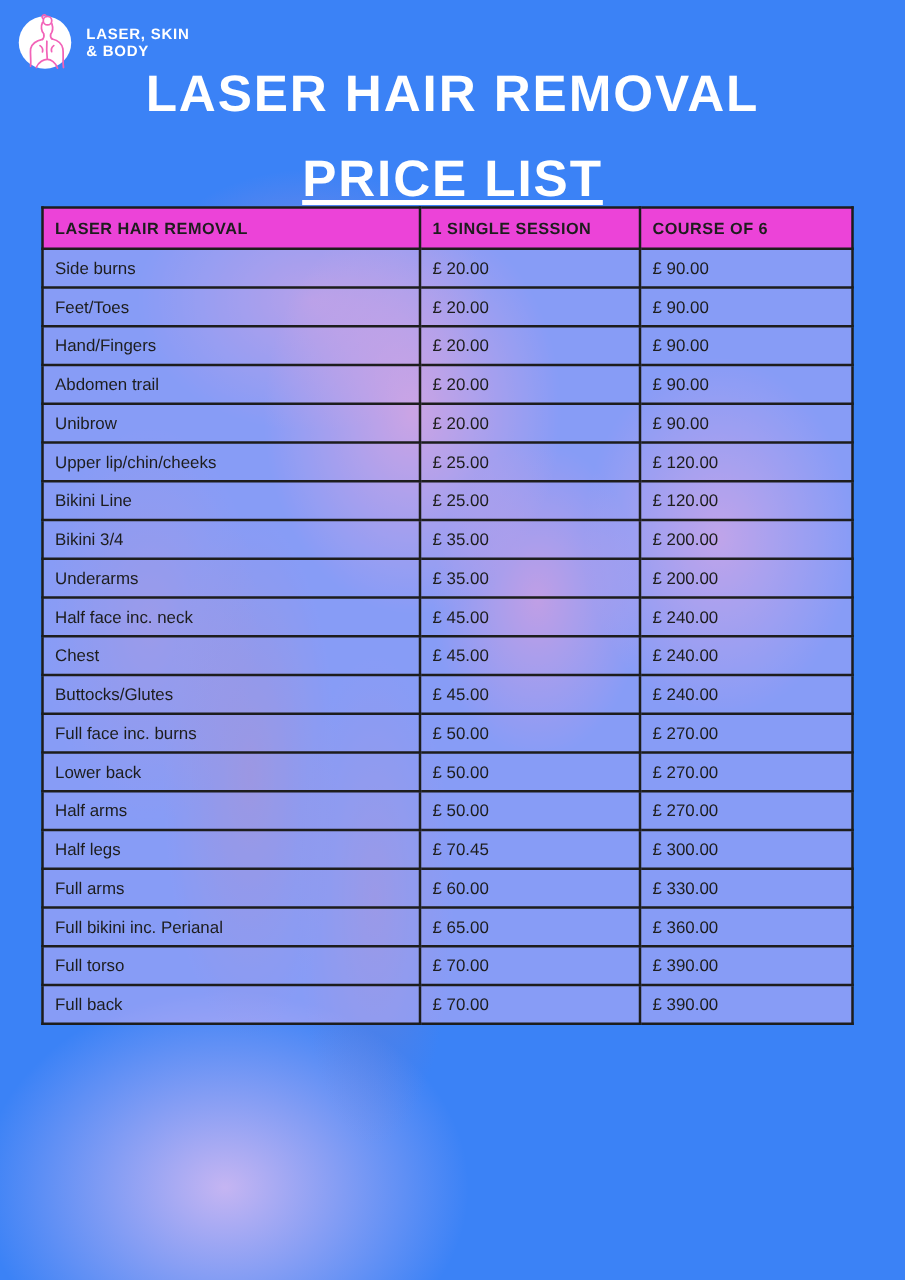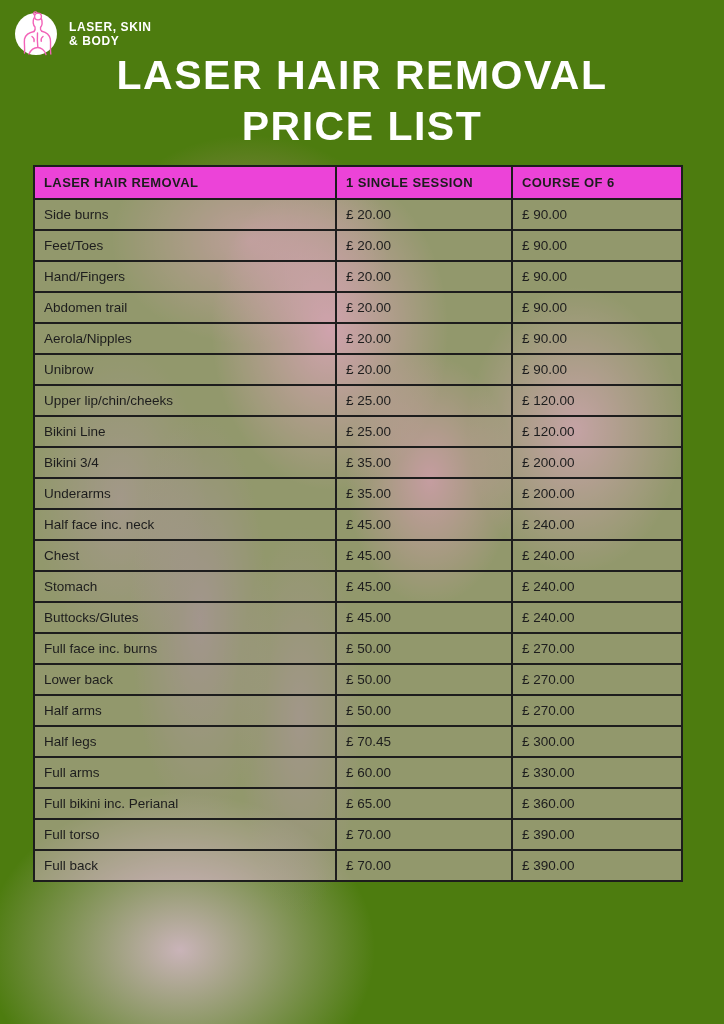--- a/index.html
+++ b/index.html
@@ -3,21 +3,21 @@
 <meta charset="utf-8">
 <style>
   * { margin: 0; padding: 0; box-sizing: border-box; }
   html, body { width: 724px; }
   body { font-family: "Liberation Sans", sans-serif; }
 
   .page {
     position: relative;
     width: 724px;
     height: 1024px;
-    background: #4d7c0f;
+    background: #3b82f6;
     overflow: hidden;
   }
 
   
   .bg-art {
     position: absolute;
     inset: 0;
     background:
       radial-gradient(ellipse 170px 230px at 330px 330px, rgba(248,153,196,0.60) 0%, rgba(248,153,196,0) 70%),
       radial-gradient(ellipse 120px 180px at 430px 480px, rgba(246,140,190,0.50) 0%, rgba(246,140,190,0) 70%),
@@ -53,21 +53,21 @@
     left: 0;
     width: 100%;
     text-align: center;
     color: #ffffff;
   }
   .title-line1, .title-line2 {
     font-weight: bold;
     font-size: 41px;
     letter-spacing: 1.5px;
   }
-  .title-line2 { margin-top: 4px; }
+  .title-line2 { margin-top: 21px; text-decoration: underline; }
 
   table.price-table {
     position: absolute;
     top: 165px;
     left: 33px;
     width: 648px;
     border-collapse: collapse;
     table-layout: fixed;
   }
   .price-table col.c1 { width: 302px; }
@@ -162,25 +162,20 @@
     <td>£ 20.00</td>
     <td>£ 90.00</td>
   </tr>
 
   <tr>
     <td>Abdomen trail</td>
     <td>£ 20.00</td>
     <td>£ 90.00</td>
   </tr>
 
-  <tr>
-    <td>Aerola/Nipples</td>
-    <td>£ 20.00</td>
-    <td>£ 90.00</td>
-  </tr>
 
   <tr>
     <td>Unibrow</td>
     <td>£ 20.00</td>
     <td>£ 90.00</td>
   </tr>
 
   <tr>
     <td>Upper lip/chin/cheeks</td>
     <td>£ 25.00</td>
@@ -211,25 +206,20 @@
     <td>£ 45.00</td>
     <td>£ 240.00</td>
   </tr>
 
   <tr>
     <td>Chest</td>
     <td>£ 45.00</td>
     <td>£ 240.00</td>
   </tr>
 
-  <tr>
-    <td>Stomach</td>
-    <td>£ 45.00</td>
-    <td>£ 240.00</td>
-  </tr>
 
   <tr>
     <td>Buttocks/Glutes</td>
     <td>£ 45.00</td>
     <td>£ 240.00</td>
   </tr>
 
 
   <tr>
     <td>Full face inc. burns</td>

